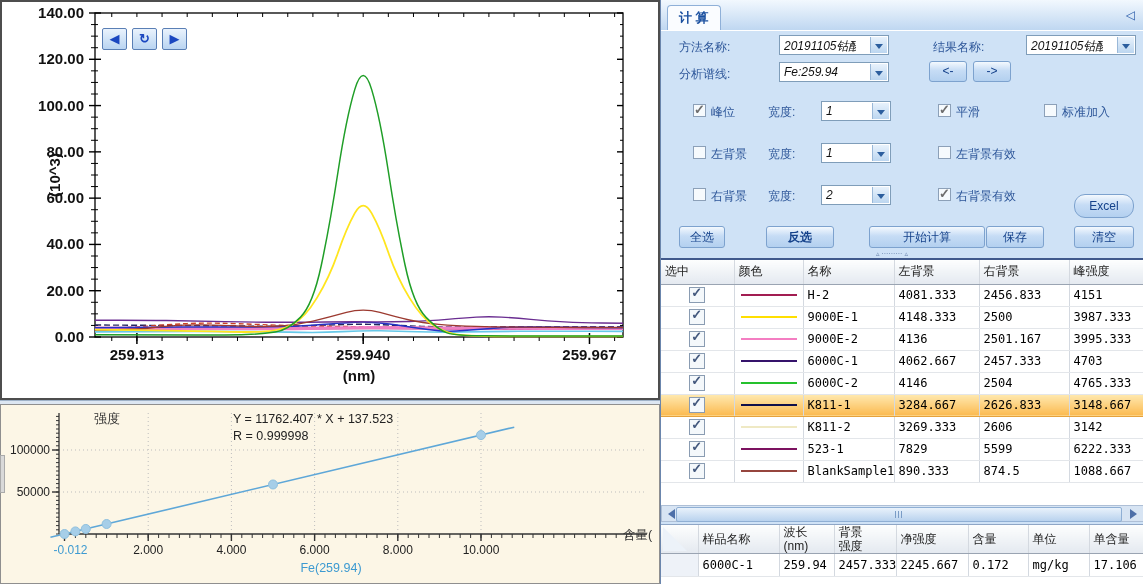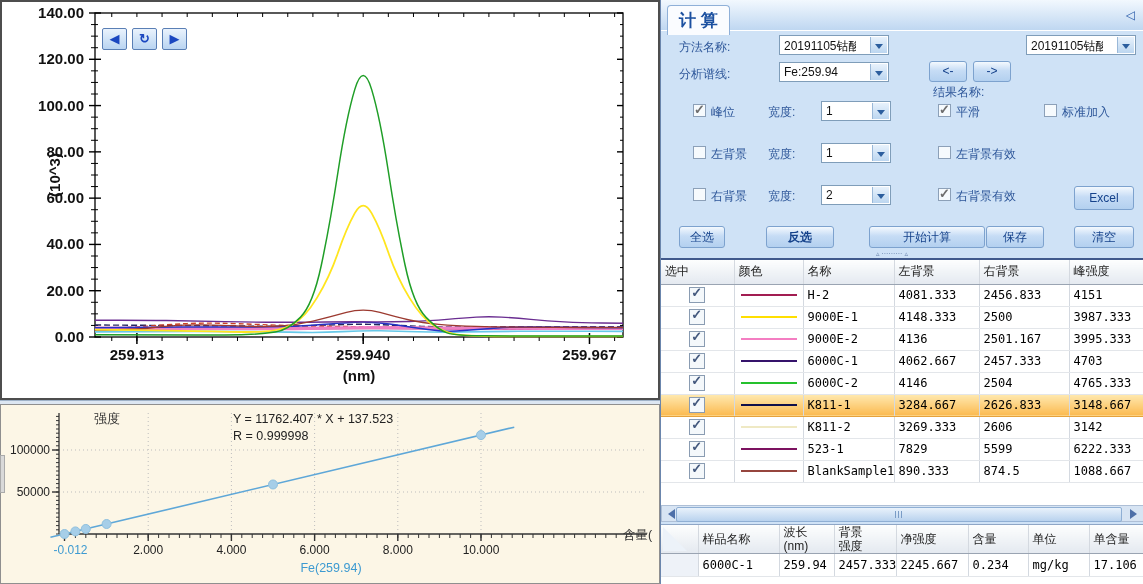--- a/index.html
+++ b/index.html
@@ -8,25 +8,25 @@
   
   #spectra-panel{left:0;top:0;width:660px;height:400px;background:#fff;border:2px solid #4d4d4d;box-sizing:border-box;}
   #divider-h{left:0;top:400px;width:660px;height:4px;background:#dce6f2;border-top:1px solid #9fb2c8;}
   #cal-panel{left:0;top:404px;width:660px;height:180px;background:#fcf6e6;border:1px solid #8f8f8f;box-sizing:border-box;}
   #cal-grip{left:0;top:455px;width:5px;height:38px;background:#d9d9d9;border:1px solid #aaa;box-sizing:border-box;}
   .navbtn{position:absolute;width:25px;height:22px;background:linear-gradient(#eaf3fd,#b9d4f1);border:1px solid #5a7fb5;border-radius:2px;color:#1b47c0;text-align:center;line-height:20px;font-size:13px;cursor:pointer;box-sizing:border-box;}
   svg text{font-family:"Liberation Sans",sans-serif;}
   
   #right-panel{left:660px;top:0;width:483px;height:584px;background:#cfe2f6;border-left:1px solid #6b86ad;box-sizing:border-box;}
   #tabbar{position:absolute;left:0;top:0;width:100%;height:30px;background:linear-gradient(#f2f8fe,#bfd7f1);border-bottom:1px solid #fff;}
-  #tab-calc{position:absolute;left:6px;top:5px;padding:3px 11px;background:#fafcff;border:1px solid #8fb0d8;border-bottom:none;border-radius:4px 4px 0 0;color:#1b50a0;font-weight:bold;font-size:17px;}
+  #tab-calc{position:absolute;left:6px;top:5px;padding:3px 11px;background:#fafcff;border:1px solid #8fb0d8;border-bottom:none;border-radius:4px 4px 0 0;color:#1b50a0;font-weight:bold;font-size:13px;}
   #collapse{position:absolute;right:8px;top:8px;color:#2a5caa;font-size:12px;cursor:pointer;}
   .lbl{position:absolute;color:#2d5699;white-space:nowrap;}
   .combo{position:absolute;height:20px;background:#fff;border:1px solid #7f9db9;box-sizing:border-box;}
-  .combo .val{position:absolute;left:4px;top:2px;right:32px;color:#111;white-space:nowrap;overflow:hidden;}
+  .combo .val{position:absolute;left:4px;top:2px;right:32px;color:#111;white-space:nowrap;overflow:hidden;font-style:italic;}
   .combo .dd{position:absolute;right:1px;top:1px;bottom:1px;width:16px;background:linear-gradient(#e8f2fc,#bcd6f0);border-left:1px solid #9ab8d8;}
   .combo .dd:after{content:"";position:absolute;left:4px;top:7px;border:4px solid transparent;border-top:5px solid #2c5e9e;}
   .btn{position:absolute;background:linear-gradient(#f4f9fe,#c6dcf5 45%,#b3d0ef);border:1px solid #7da2ce;border-radius:3px;color:#15428b;text-align:center;cursor:pointer;box-sizing:border-box;}
   .cb{position:absolute;width:13px;height:13px;background:#f6fafd;border:1px solid #8ca0b8;box-sizing:border-box;}
   .cb.on:after{content:"✓";position:absolute;left:0px;top:-3px;font-size:13px;font-weight:bold;color:#6e6e6e;}
   
   .splitter{position:absolute;height:7px;display:flex;align-items:center;color:#6b86ad;font-size:7px;line-height:7px;}
   
   #rtable-wrap{position:absolute;left:0;top:258px;width:483px;height:247px;background:#fff;border-top:2px solid #40598c;box-sizing:border-box;overflow:hidden;}
   table.grid{border-collapse:collapse;table-layout:fixed;width:483px;font-size:12px;}
@@ -328,21 +328,21 @@
     <div id="tabbar">
       <div id="tab-calc">计 算</div>
       <div id="collapse">◁</div>
     </div>
 
     <div class="lbl" style="left:18px;top:39px;">方法名称:</div>
     <div class="combo" style="left:118px;top:35px;width:110px;">
       <span class="val">20191105钴酸</span>
       <span class="dd"></span>
     </div>
-    <div class="lbl" style="left:272px;top:39px;margin-top:45px;">结果名称:</div>
+    <div class="lbl" style="left:272px;top:39px;">结果名称:</div>
     <div class="combo" style="left:365px;top:35px;width:110px;">
       <span class="val">20191105钴酸</span>
       <span class="dd"></span>
     </div>
 
     <div class="lbl" style="left:18px;top:66px;">分析谱线:</div>
     <div class="combo" style="left:118px;top:62px;width:110px;">
       <span class="val">Fe:259.94</span>
       <span class="dd"></span>
     </div>
@@ -373,21 +373,21 @@
 
     <div class="cb" style="left:32px;top:188px;"></div>
     <div class="lbl" style="left:50px;top:188px;">右背景</div>
     <div class="lbl" style="left:107px;top:188px;">宽度:</div>
     <div class="combo" style="left:160px;top:185px;width:70px;">
       <span class="val">2</span>
       <span class="dd"></span>
     </div>
     <div class="cb on" style="left:277px;top:188px;"></div>
     <div class="lbl" style="left:295px;top:188px;">右背景有效</div>
-    <div class="btn" style="left:413px;top:186px;width:60px;height:24px;line-height:22px;">Excel</div>
+    <div class="btn" style="left:413px;top:194px;width:60px;height:24px;line-height:22px;border-radius:11px;">Excel</div>
 
     <div class="btn" style="left:18px;top:226px;width:46px;height:22px;line-height:20px;">全选</div>
     <div class="btn" style="left:105px;top:226px;width:68px;height:22px;line-height:20px;font-weight:bold;">反选</div>
     <div class="btn" style="left:208px;top:226px;width:116px;height:22px;line-height:20px;">开始计算</div>
     <div class="btn" style="left:325px;top:226px;width:58px;height:22px;line-height:20px;">保存</div>
     <div class="btn" style="left:413px;top:226px;width:60px;height:22px;line-height:20px;">清空</div>
 
     <div class="splitter" style="left:215px;top:250px;width:80px;">▵&nbsp;·········&nbsp;▵</div>
 
     <div id="rtable-wrap">
@@ -557,21 +557,21 @@
               <th>单含量</th>
             </tr>
           </thead>
         <tbody>
             <tr class="r" id="sample-row">
               <td style="background: rgb(238, 242, 248);"></td>
               <td class="mono">6000C-1</td>
               <td class="mono">259.94</td>
               <td class="mono">2457.333</td>
               <td class="mono">2245.667</td>
-              <td class="mono">0.234</td>
+              <td class="mono">0.172</td>
               <td class="mono">mg/kg</td>
               <td class="mono">17.106</td>
             </tr>
           </tbody>
       </table>
     </div>
   </div>
 </div>
 
 </body></html>

